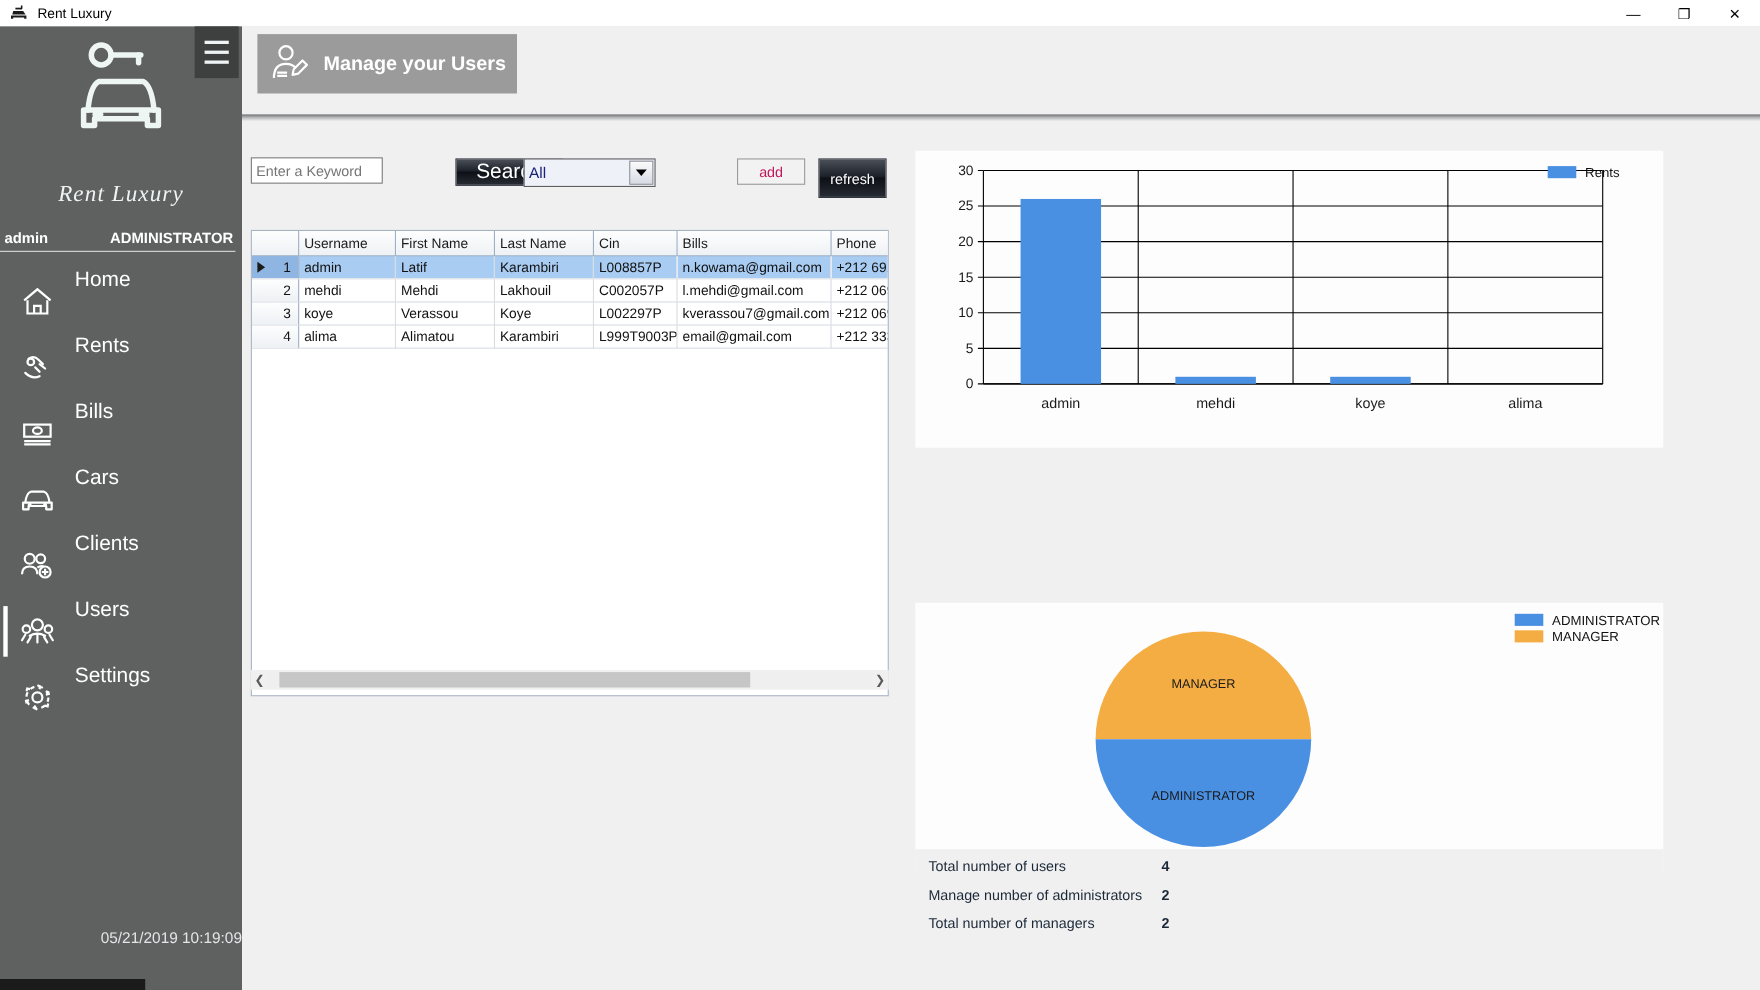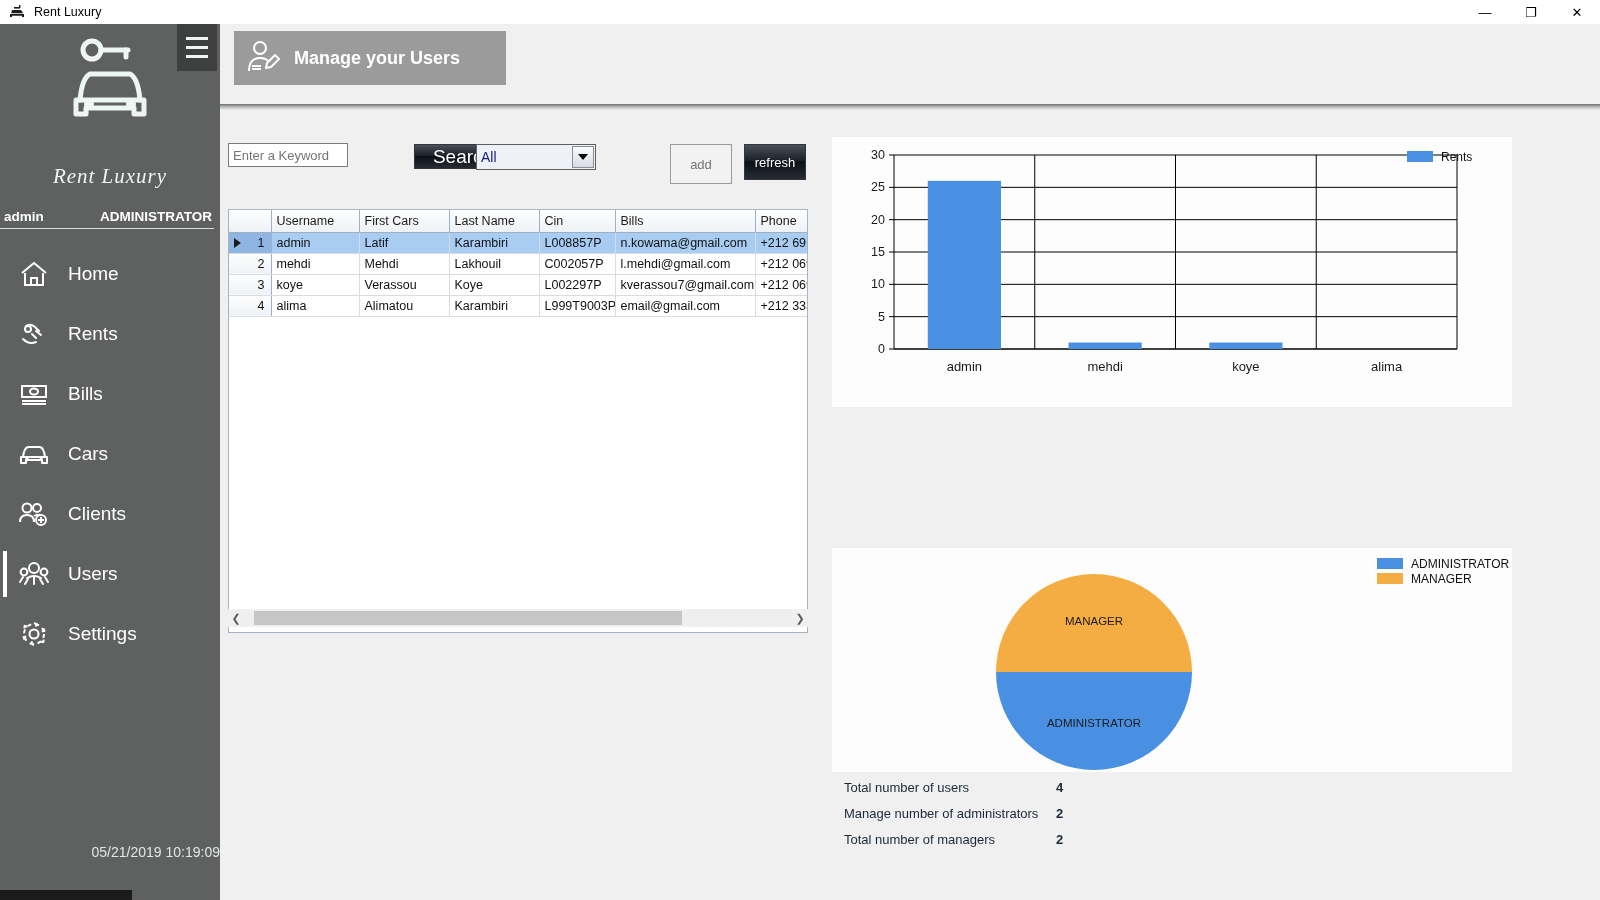--- a/index.html
+++ b/index.html
@@ -51,41 +51,41 @@
   #user-row {
     position: absolute; left: 0; top: 180px; width: 220px; height: 24px;
     display: flex; align-items: center; font-weight: bold; font-size: 13.5px; color: #fff;
   }
   #user-row .uname { margin-left: 4px; }
   #user-row .urole { margin-left: auto; margin-right: 8px; }
   #sidebar-rule { position: absolute; left: 0; top: 204px; width: 214px; height: 1px; background: #d9dcdc; }
 
   .nav-item {
     position: absolute; left: 0; width: 220px; height: 60px;
-    display: flex; align-items: center; cursor: pointer;
+    display: flex; cursor: pointer;
   }
   .nav-item .nav-ico {
     width: 52px; margin-left: 8px; display: flex; align-items: center; justify-content: center;
   }
   .nav-item .nav-lbl { font-size: 19px; color: #ffffff; margin-left: 8px; }
   .nav-item.active::before {
     content: ""; position: absolute; left: 3px; top: 7px; width: 4px; height: 46px; background: #fff;
   }
   #clock {
     position: absolute; left: 0; top: 820px; width: 220px; text-align: right;
     font-size: 14px; color: #e2e6e6;
   }
   #sb-bottom-dark { position: absolute; left: 0; top: 866px; width: 132px; height: 10px; background: #1b1b1b; }
 
   
   #content { position: absolute; left: 220px; top: 0; width: 1380px; height: 876px; background: #f0f0f0; }
 
   #header-band { position: absolute; left: 0; top: 0; width: 1380px; height: 80px; background: #f0f0f0; }
   #page-chip {
-    position: absolute; left: 14px; top: 7px; width: 272px; height: 54px;
+    position: absolute; left: 14px; top: 7px; width: 236px; height: 54px;
     background: #9b9b9b; display: flex; align-items: center;
   }
   #page-chip .chip-ico { width: 48px; margin-left: 6px; display: flex; align-items: center; justify-content: center; }
   #page-chip .chip-lbl { font-size: 18px; font-weight: bold; color: #ffffff; margin-left: 6px; }
   #header-sep { position: absolute; left: 0; top: 80px; width: 1380px; height: 6px;
                 background: linear-gradient(#6f7072, #b9babb, #ededed); }
 
   
   #toolbar { position: absolute; left: 0; top: 100px; width: 1380px; height: 44px; }
   #search-input {
@@ -109,22 +109,22 @@
   #filter-select .arrow-box {
     position: absolute; right: 1px; top: 1px; width: 22px; height: 22px;
     background: linear-gradient(#fbfbfb, #d7dbe4); border: 1px solid #8c8f97;
     display: flex; align-items: center; justify-content: center;
   }
   #filter-select .arrow-box i {
     display: block; width: 0; height: 0; border-left: 5px solid transparent;
     border-right: 5px solid transparent; border-top: 6px solid #000;
   }
   #add-btn {
-    position: absolute; left: 450px; top: 20px; width: 62px; height: 40px;
-    background: #f2f2f2; border: 1px solid #9a9a9a; font-size: 13px; color: #737373;
+    position: absolute; left: 450px; top: 20px; width: 62px; height: 24px;
+    background: #f2f2f2; border: 1px solid #9a9a9a; font-size: 13px; color: #be185d;
     cursor: pointer; font-family: "Liberation Sans", sans-serif;
   }
   #refresh-btn {
     position: absolute; left: 524px; top: 20px; width: 62px; height: 36px;
     background: linear-gradient(#4a4f58, #1d2129 45%, #0d1016 50%, #272b33);
     border: 1px solid #31353d; color: #ffffff; font-size: 13px; cursor: pointer;
     font-family: "Liberation Sans", sans-serif;
   }
 
   
@@ -363,21 +363,21 @@
             <col style="width:90px">
           <col style="width:90px">
             <col style="width:76px">
             <col style="width:140px">
             <col style="width:90px">
         </colgroup>
         <thead>
           <tr>
             <th class="rowhdr"></th>
             <th>Username</th>
-            <th>First Cars</th>
+            <th>First Name</th>
             <th>Last Name</th>
             <th>Cin</th>
             <th>Bills</th>
             <th>Phone</th>
           </tr>
         </thead>
         <tbody>
           <tr class="sel">
             <td class="rowhdr">
               <span class="marker"></span>

